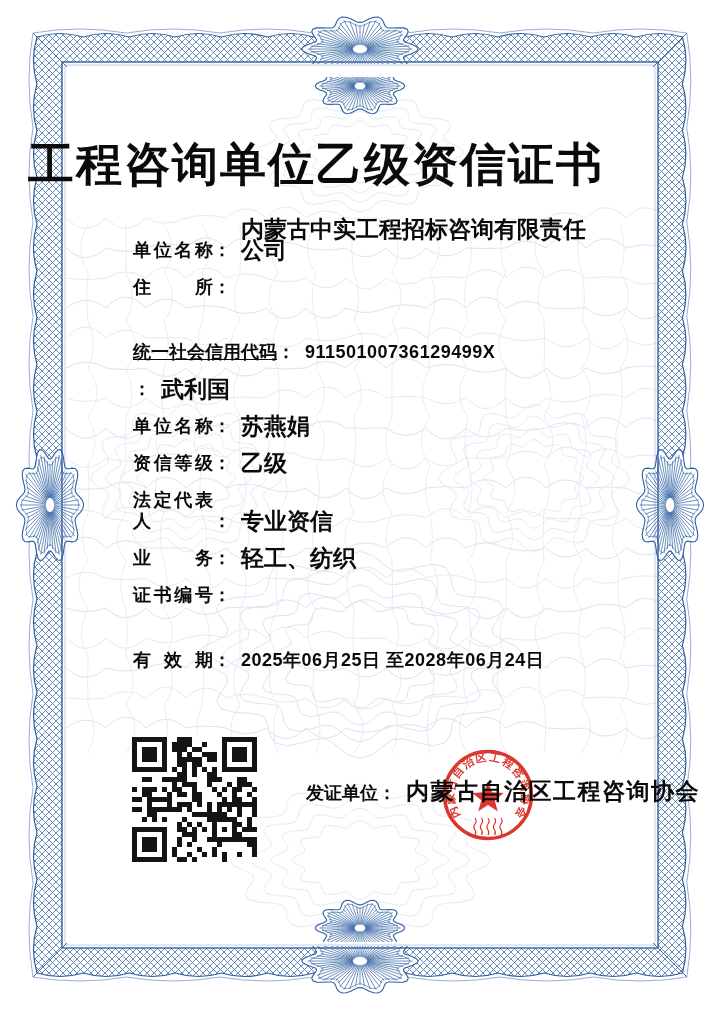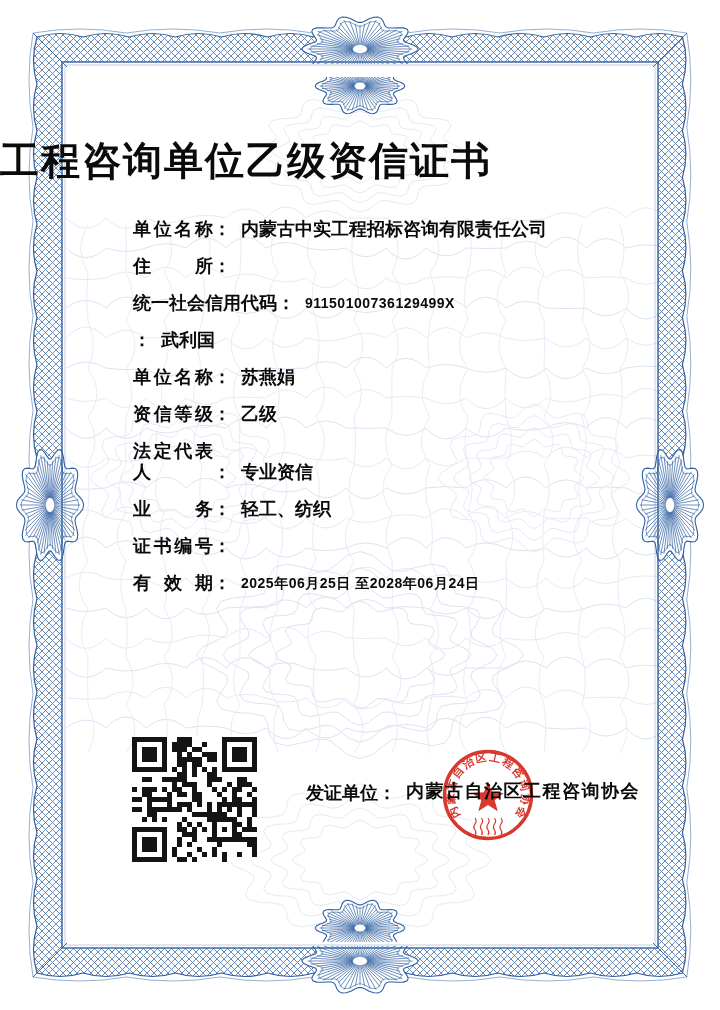--- a/index.html
+++ b/index.html
@@ -1,28 +1,28 @@
 <!DOCTYPE html>
 <html><head>
 <meta charset="utf-8">
 <style>
   html,body{margin:0;padding:0;background:#ffffff;}
   body{width:720px;height:1010px;font-family:"Liberation Sans",sans-serif;color:#0a0a0a;}
   .page{position:relative;width:720px;height:1010px;overflow:hidden;background:#fff;}
   svg.deco{position:absolute;left:0;top:0;}
-  .title{position:absolute;top:134px;left:0;width:604px;text-align:left;
-         font-size:39px;font-weight:bold;letter-spacing:2px;white-space:nowrap;}
+  .title{position:absolute;top:134px;left:0;width:604px;text-align:right;
+         font-size:46px;font-weight:bold;letter-spacing:2px;white-space:nowrap;}
   .fields{position:absolute;left:133px;top:219px;width:478px;}
   .row{display:flex;align-items:flex-end;margin-bottom:16px;
        font-size:18px;line-height:21px;font-weight:bold;}
   .lbl{flex:none;display:inline-block;width:80px;text-align:justify;text-align-last:justify;}
-  .row.wide .lbl{width:auto;text-align-last:auto;}
+  .row.wide .lbl{width:auto;text-align-last:auto;text-decoration:underline;}
   .colon{flex:none;}
-  .val{margin-left:10px;max-width:362px;font-family:Liberation Sans, sans-serif;font-size:18px;line-height:21px;}
-  .val.num{font-family:"Liberation Sans",sans-serif;font-size:14px;letter-spacing:.5px;}
+  .val{margin-left:10px;max-width:362px;font-family:Liberation Sans, sans-serif;font-size:23px;line-height:21px;}
+  .val.num{font-family:"Liberation Sans",sans-serif;font-size:18px;letter-spacing:.5px;margin-top:28px;}
   .issuer{position:absolute;left:306px;top:781px;font-size:18px;font-weight:bold;
           display:flex;white-space:nowrap;}
   .issuer .val{margin-left:10px;letter-spacing:1.5px;max-width:none;}
   #qr{position:absolute;left:128px;top:733px;}
   #sealSvg{position:absolute;left:434px;top:741px;mix-blend-mode:multiply;opacity:.93;}
 </style>
 </head>
 <body>
 
 <div class="page">

